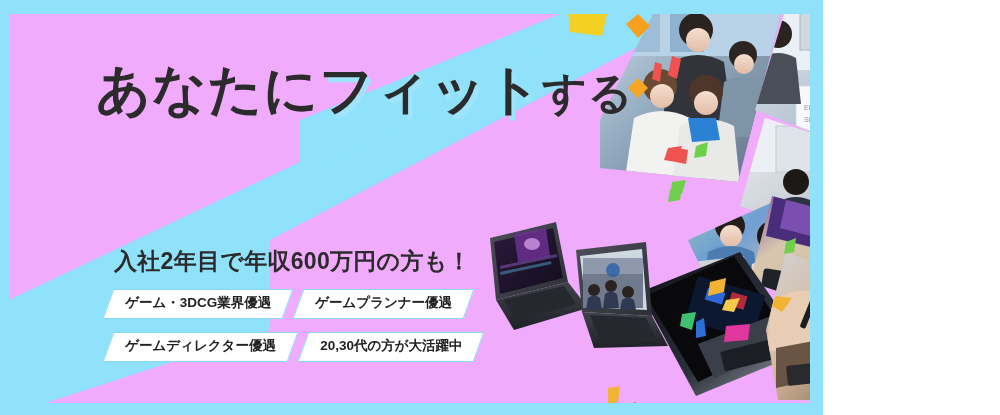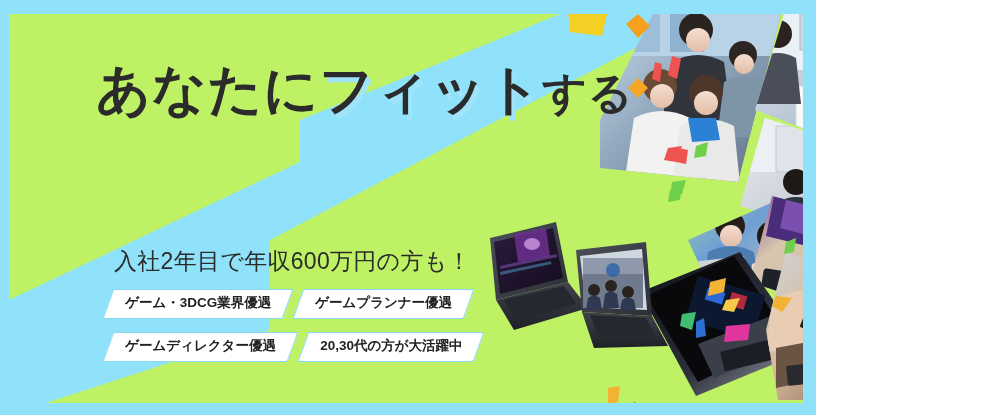--- a/index.html
+++ b/index.html
@@ -1,21 +1,21 @@
 <!DOCTYPE html>
 <html><head>
 <meta charset="utf-8">
 <style>
   html,body{margin:0;padding:0;}
   body{
     width:1000px;height:415px;overflow:hidden;
     font-family:"Liberation Sans","DejaVu Sans",sans-serif;
     background:#ffffff;
   }
-  #stage{position:relative;width:816px;height:415px;overflow:hidden;background:#bef264;}
+  #stage{position:relative;width:816px;height:415px;overflow:hidden;background:#f0abfc;padding-left:7px;}
 
   
   .frame-bar{position:absolute;background:#8fe2fa;}
   #frame-top{left:0;top:0;width:1000px;height:14px;}
   #frame-bottom{left:0;bottom:0;width:1000px;height:12px;}
   #frame-left{left:0;top:0;width:9px;height:415px;}
   #frame-right{right:0;top:0;width:13px;height:415px;}
 
   
   #swoosh{position:absolute;left:0;top:0;width:1000px;height:415px;}
@@ -32,21 +32,21 @@
   }
   .h-line .hl{
     color:#2b2b2b;
     text-shadow:4px 5px 0 #9fe4fa;
   }
   .h-small{font-size:44px;}
 
   
   #subtitle{
     position:absolute;left:114px;top:246px;
-    font-size:23px;font-weight:400;color:#2b2b2b;
+    font-size:23px;font-weight:700;color:#2b2b2b;
     letter-spacing:0.3px;white-space:nowrap;text-align:right;
   }
 
   
   .tag-row{position:absolute;left:108px;display:flex;gap:10px;}
   #tag-row-0{top:289px;}
   #tag-row-1{top:332px;}
   .tag{
     position:relative;
     border:1.5px solid #86d7f2;

